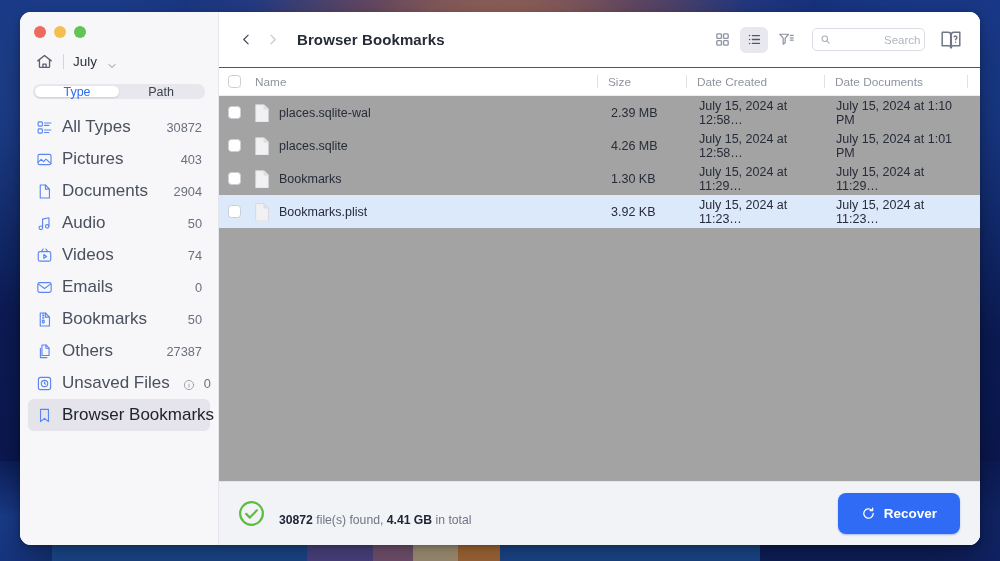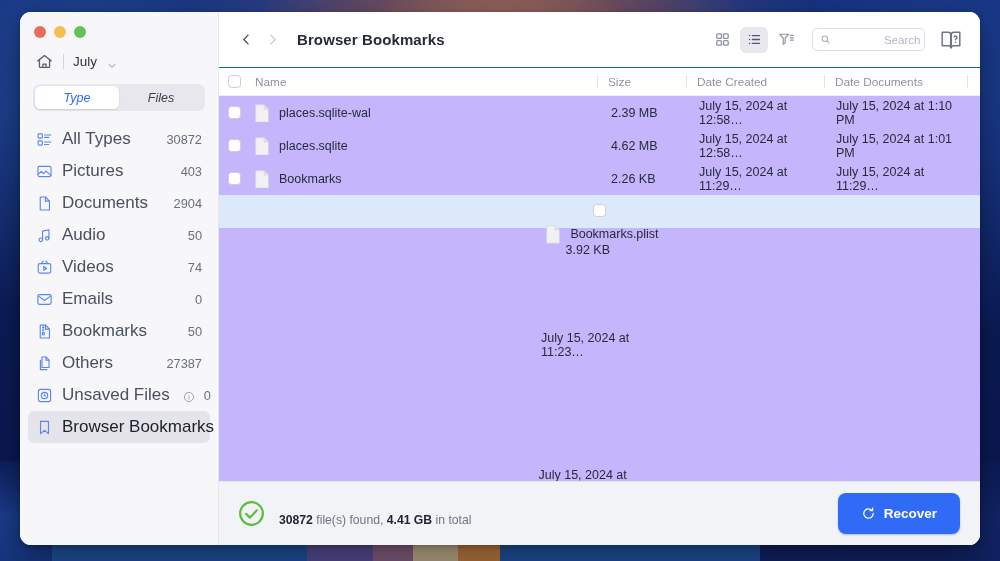--- a/index.html
+++ b/index.html
@@ -60,21 +60,21 @@
   .dot.g { background: #61c454; }
 
   .crumb { display: flex; align-items: center; gap: 9px; padding: 13px 0 0 15px; height: 34px; }
   .home-ic { width: 19px; height: 19px; color: #5b6170; }
   .crumb-div { width: 1px; height: 15px; background: #d3d5dd; }
   .crumb-label { font-size: 13.5px; color: #2b3140; }
   .chev-d { width: 10px; height: 10px; color: #8a8f9c; margin-left: 1px; }
 
   .seg-wrap { padding: 12px 13px 0 13px; }
   .seg {
-    display: flex; background: #e7e7ed; border-radius: 7px; padding: 2px; height: 27px; font-style: italic;
+    display: flex; background: #e7e7ed; border-radius: 7px; padding: 2px; height: 15px;
   }
   .seg > div {
     flex: 1; display: flex; align-items: center; justify-content: center;
     font-size: 12.5px; border-radius: 5.5px; color: #3c414d;
   }
   .seg .on { background: #fff; color: #2f6bf5; box-shadow: 0 1px 2px rgba(0,0,0,.12); }
 
   .navlist { margin-top: 12px; padding: 0 8px; }
   .navrow {
     display: flex; align-items: center; height: 32px; padding: 0 8px;
@@ -126,23 +126,23 @@
   .c-size  { width: 88px; flex: 0 0 88px; }
   .c-dc    { width: 137px; flex: 0 0 137px; }
   .c-dm    { width: 142px; flex: 0 0 142px; }
   .c-end   { width: 12px; flex: 0 0 12px; }
   .vdiv { width: 1px; height: 13px; background: #e0e2e8; flex: 0 0 1px; }
 
   .cbox {
     width: 13px; height: 13px; border: 1px solid #ccced6; border-radius: 3.5px; background: #fff;
   }
 
-  .tbody { flex: 1; overflow: hidden; background:#c4b5fd; }
+  .tbody { flex: 1; overflow: hidden; background:#a3a3a3; }
   .trow { height: 33px; display: flex; align-items: center; font-size: 12.5px; color: #272c39; }
-  .trow.sel { background: #dce9fb; flex-direction: column; }
+  .trow.sel { background: #dce9fb; }
   .file-ic { width: 15px; height: 18px; flex: 0 0 15px; margin-right: 9px; }
   .fname { white-space: nowrap; overflow: hidden; text-overflow: ellipsis; }
   .cell-flex { display: flex; align-items: center; }
 
   
   .footer {
     height: 64px; flex: 0 0 64px; background: #f2f3f7; border-top: 1px solid #e4e5eb;
     display: flex; align-items: center; padding: 0 20px 0 18px;
   }
   .check-ic { width: 29px; height: 29px; flex: 0 0 29px; color: #5bbd3c; }
@@ -201,21 +201,21 @@
       <span class="chev-d">
         <svg viewBox="0 0 24 24" fill="none" stroke="currentColor" stroke-width="2.4" stroke-linecap="round" stroke-linejoin="round">
             <path d="M5 8.5 12 15.5 19 8.5"></path>
           </svg>
       </span>
     </div>
 
     <div class="seg-wrap">
       <div class="seg">
         <div class="on">Type</div>
-        <div>Files</div>
+        <div>Path</div>
       </div>
     </div>
 
     <div class="navlist" id="navlist">
         <div class="navrow">
           <span class="nic">
             <svg viewBox="0 0 24 24" fill="none" stroke="currentColor" stroke-width="1.6" stroke-linecap="round" stroke-linejoin="round">
               <rect x="3" y="4" width="6" height="6" rx="1.3"></rect>
               <rect x="3" y="14" width="6" height="6" rx="1.3"></rect>
               <path d="M12 5.6h9M12 9h6M12 15.6h9M12 19h6"></path>
@@ -419,37 +419,37 @@
           <div class="c-check">
             <span class="cbox"></span>
           </div>
           <div class="c-name cell-flex">
             <span class="file-ic"><svg viewBox="0 0 24 30" fill="none">
                 <path d="M1 1h13.5L21.5 8v21H1z" fill="#f1f1f3" stroke="#d4d5da" stroke-width="1.3" stroke-linejoin="round"></path>
                 <path d="M14.5 1v7h7" fill="#e2e3e7" stroke="#d4d5da" stroke-width="1.3" stroke-linejoin="round"></path>
               </svg></span>
             <span class="fname">places.sqlite</span>
           </div>
-          <div class="c-size" style="padding-left:10px">4.62 MB</div>
+          <div class="c-size" style="padding-left:10px">4.26 MB</div>
           <div class="c-dc" style="padding-left:10px">July 15, 2024 at 12:58…</div>
           <div class="c-dm" style="padding-left:10px">July 15, 2024 at 1:01 PM</div>
           <div class="c-end"></div>
         </div>
         <div class="trow">
           <div class="c-check">
             <span class="cbox"></span>
           </div>
           <div class="c-name cell-flex">
             <span class="file-ic"><svg viewBox="0 0 24 30" fill="none">
                 <path d="M1 1h13.5L21.5 8v21H1z" fill="#f1f1f3" stroke="#d4d5da" stroke-width="1.3" stroke-linejoin="round"></path>
                 <path d="M14.5 1v7h7" fill="#e2e3e7" stroke="#d4d5da" stroke-width="1.3" stroke-linejoin="round"></path>
               </svg></span>
             <span class="fname">Bookmarks</span>
           </div>
-          <div class="c-size" style="padding-left:10px">2.26 KB</div>
+          <div class="c-size" style="padding-left:10px">1.30 KB</div>
           <div class="c-dc" style="padding-left:10px">July 15, 2024 at 11:29…</div>
           <div class="c-dm" style="padding-left:10px">July 15, 2024 at 11:29…</div>
           <div class="c-end"></div>
         </div>
         <div class="trow sel">
           <div class="c-check">
             <span class="cbox"></span>
           </div>
           <div class="c-name cell-flex">
             <span class="file-ic"><svg viewBox="0 0 24 30" fill="none">

